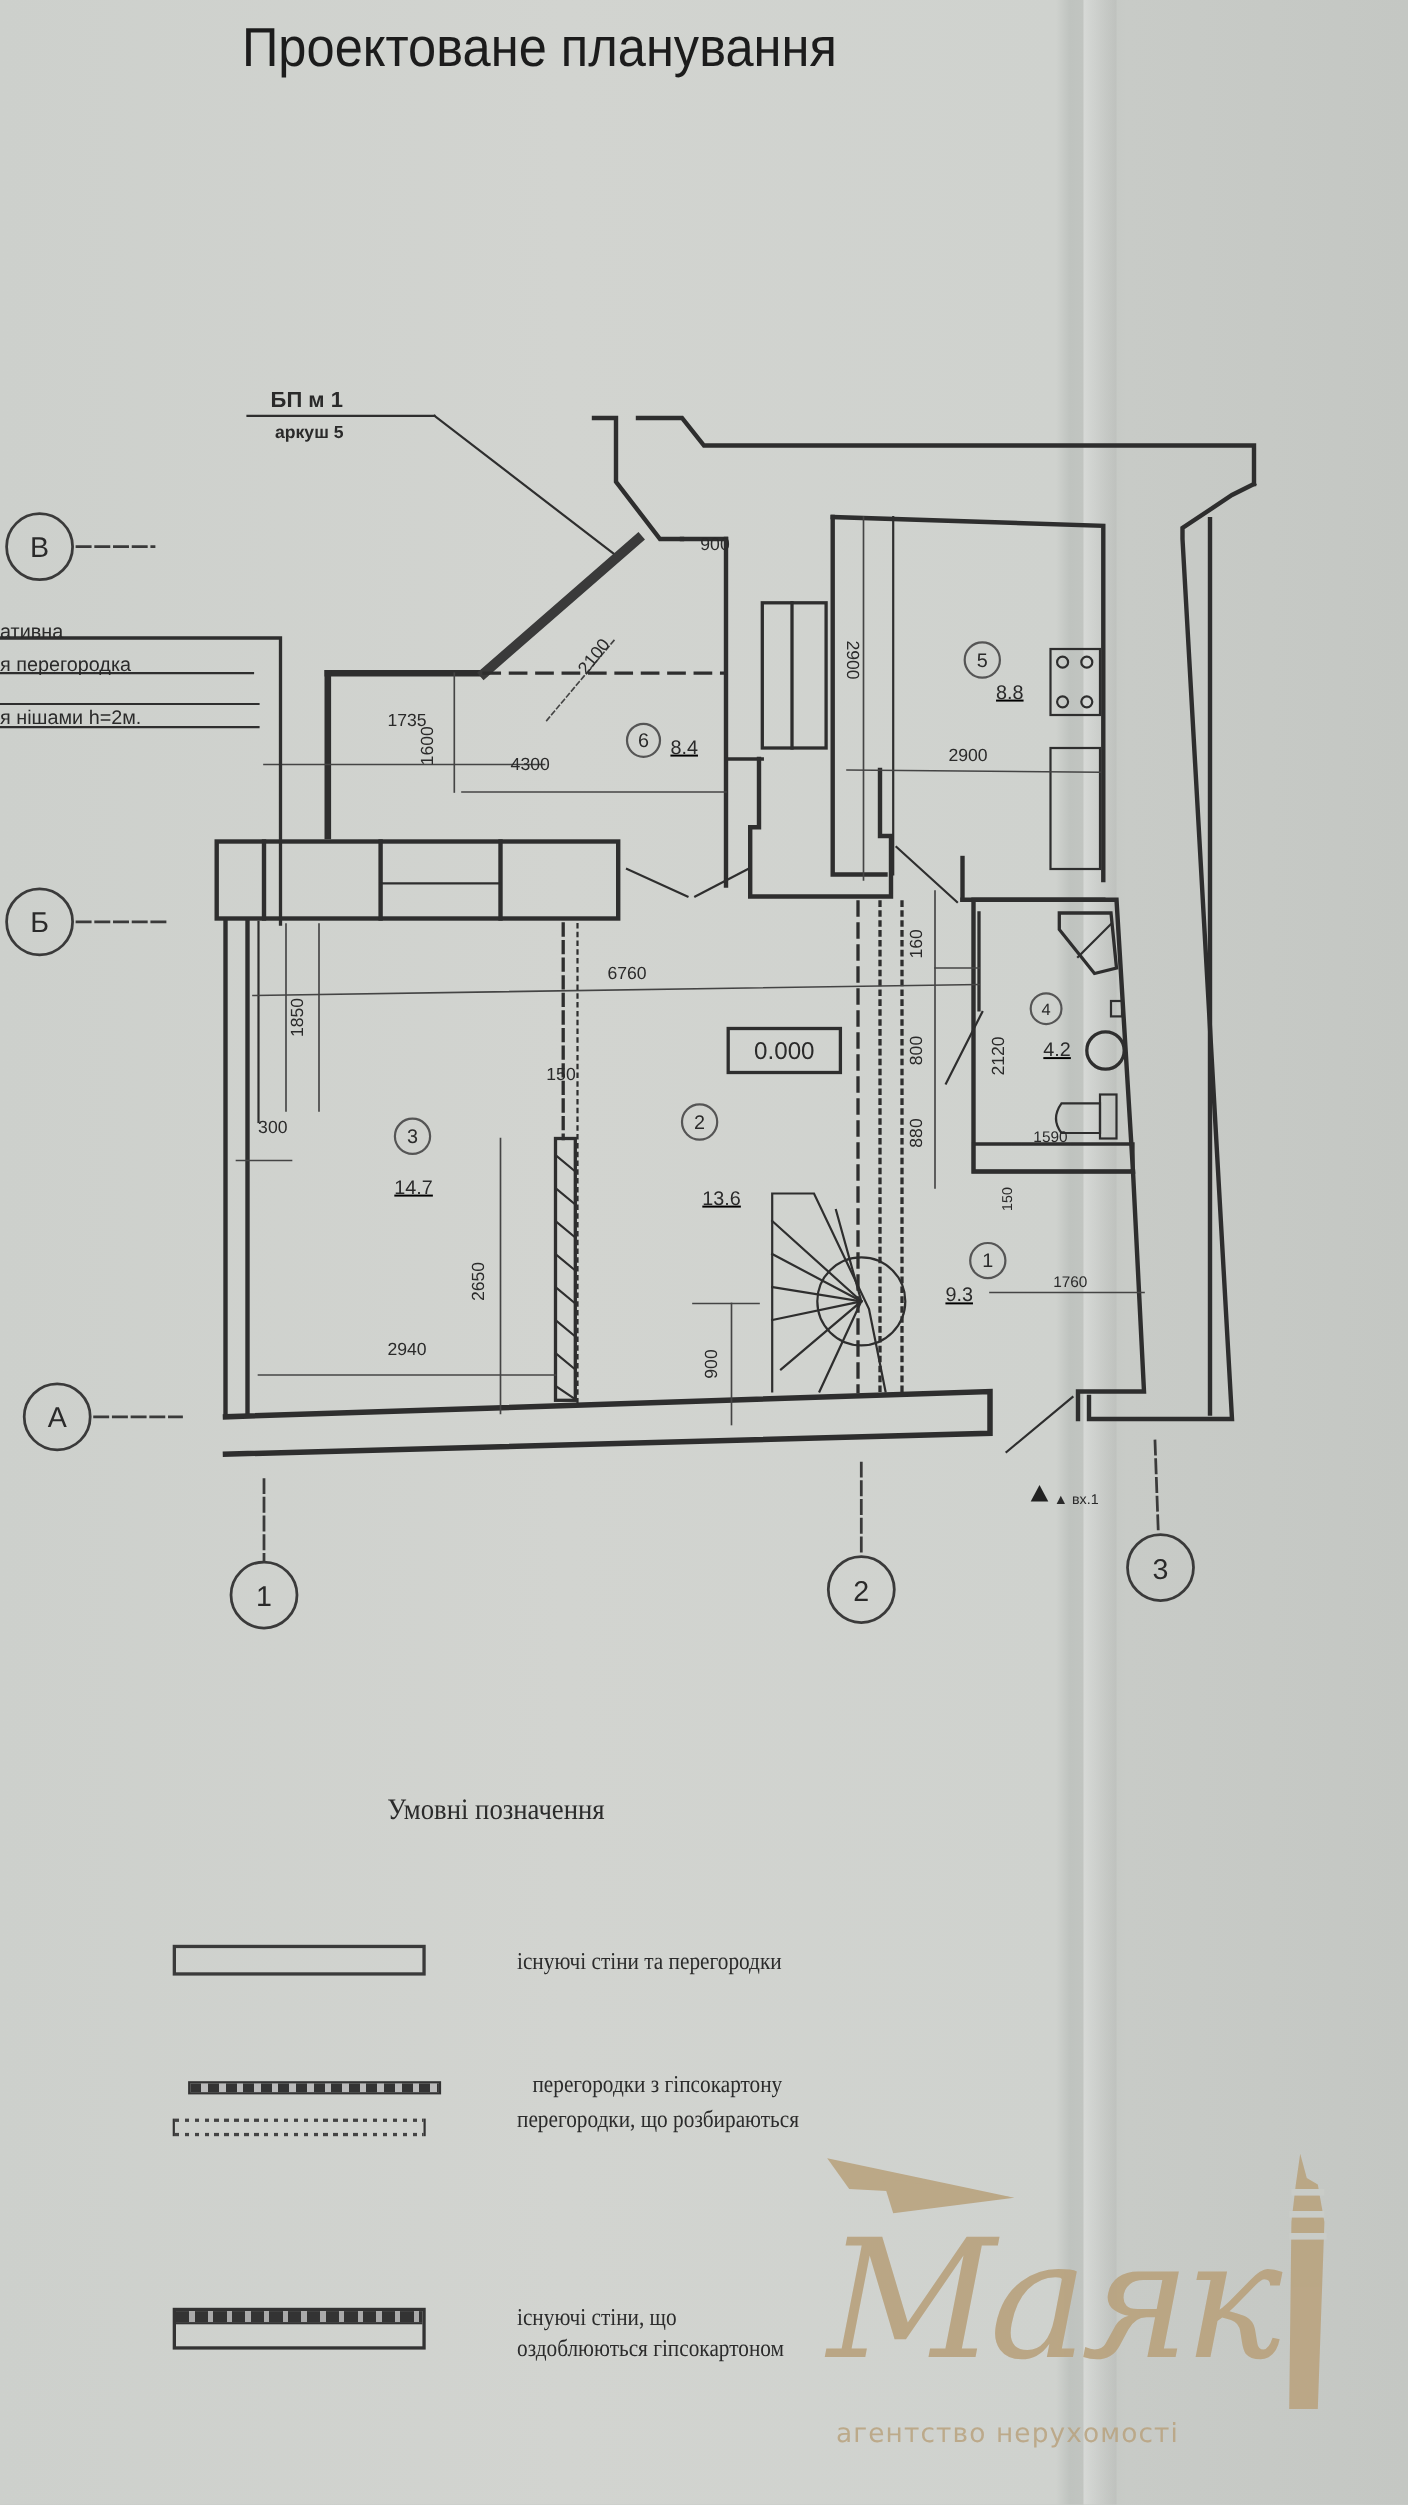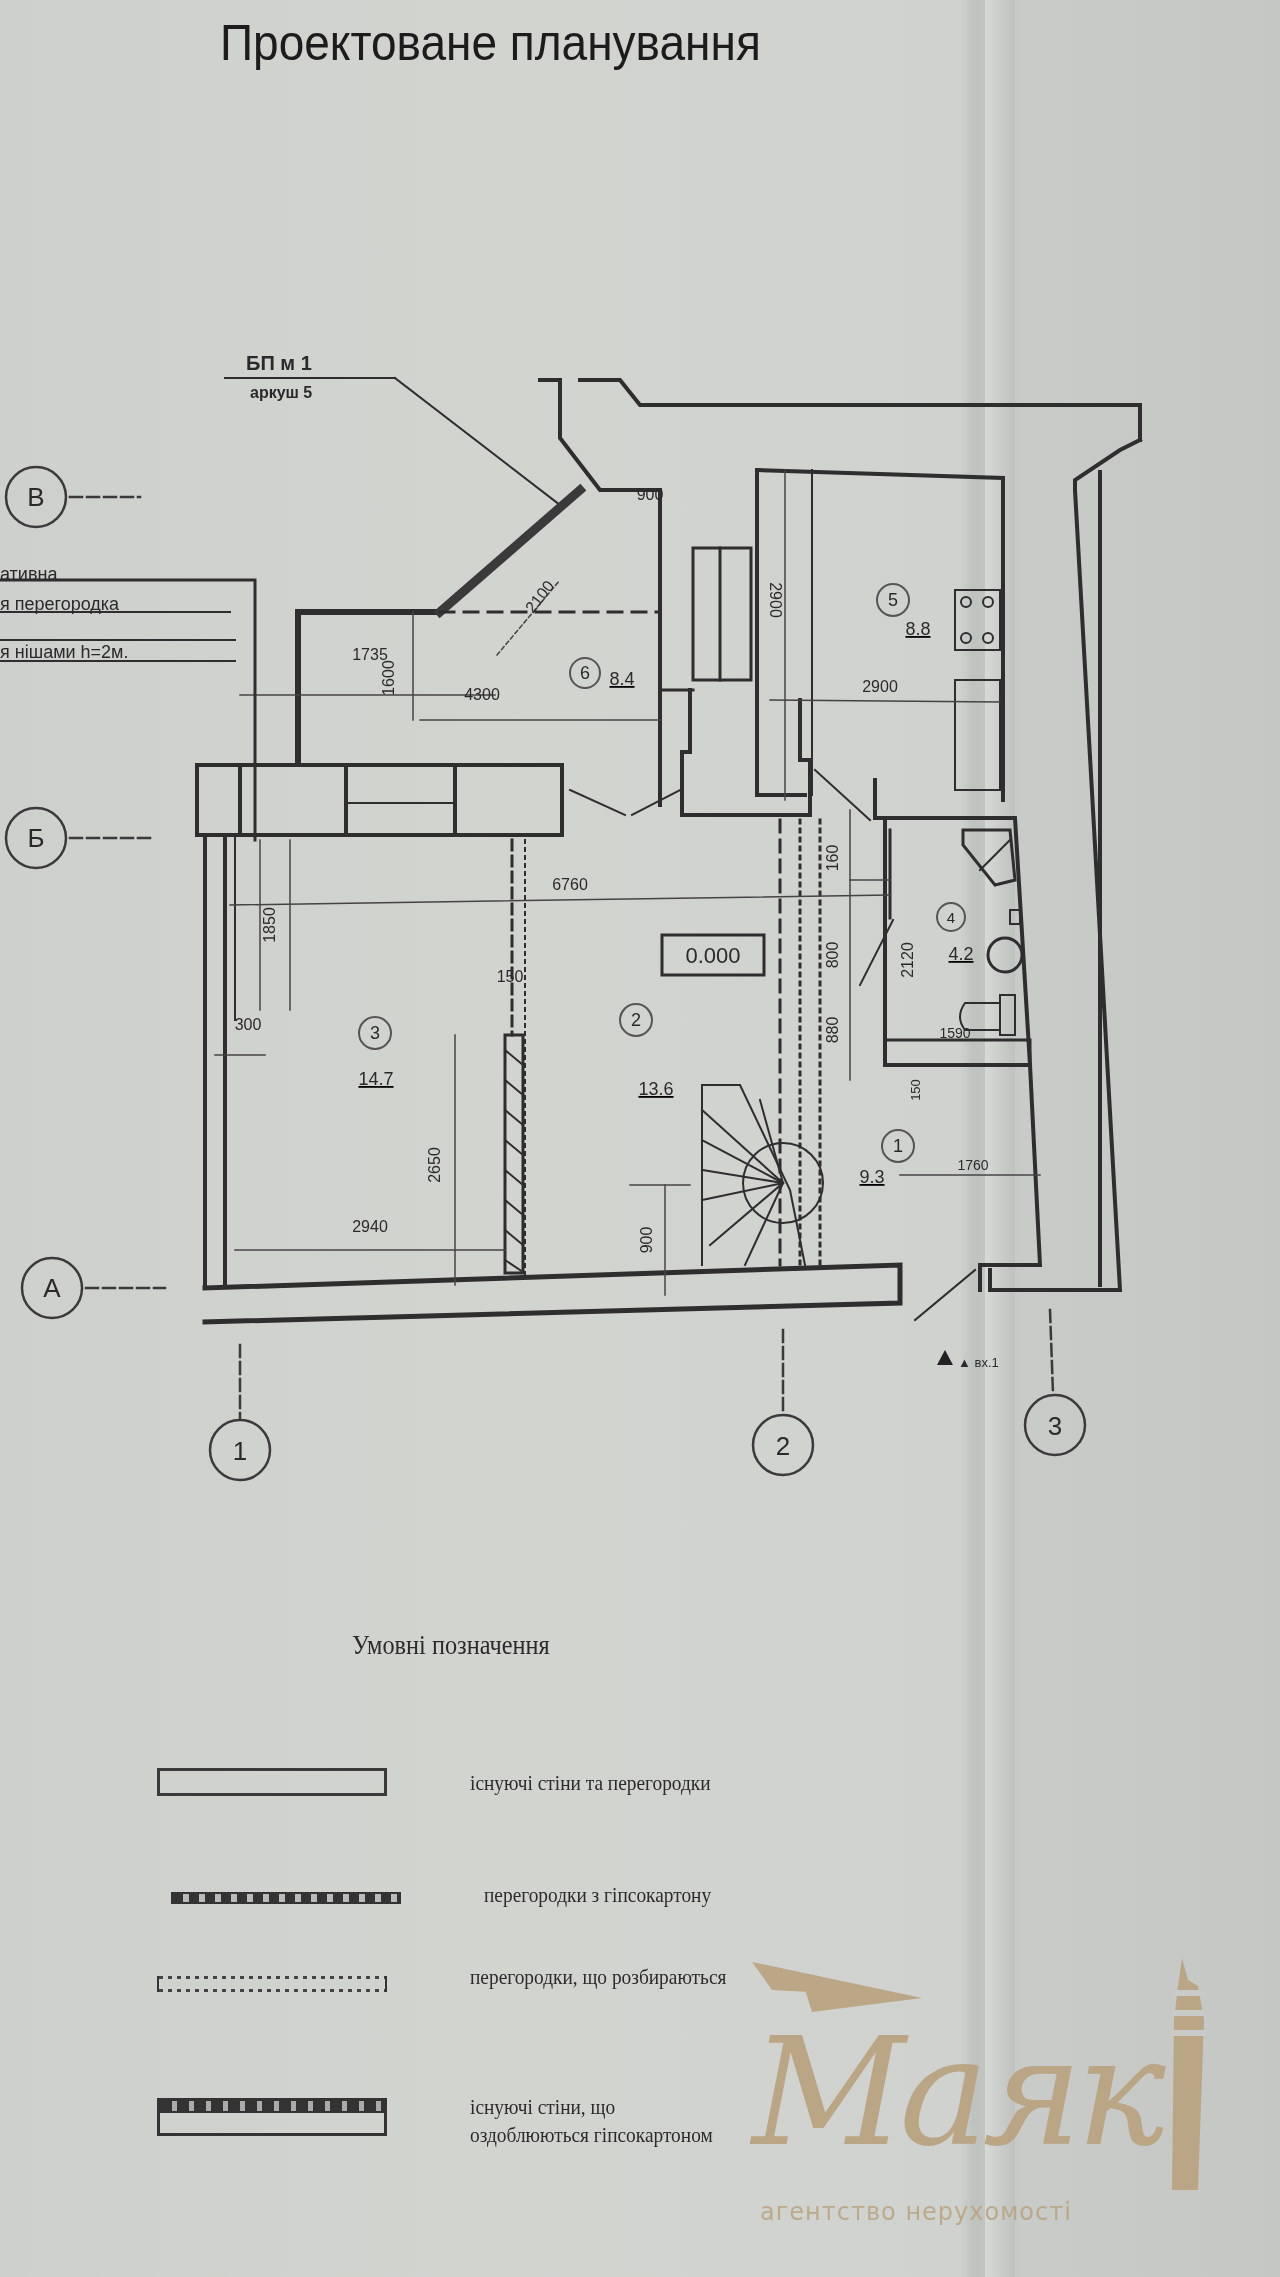--- a/index.html
+++ b/index.html
@@ -310,21 +310,21 @@
 <div class="legend-row" style="top:1768px;">
   <div class="legend-sym sym-existing"></div>
   <div class="legend-label" style="top:2px;">існуючі стіни та перегородки</div>
 </div>
 
 <div class="legend-row" style="top:1892px;margin-left:14px;">
   <div class="legend-sym sym-drywall"></div>
   <div class="legend-label" style="top:-10px;">перегородки з гіпсокартону</div>
 </div>
 
-<div class="legend-row" style="top:1976px;padding-left:32px;">
+<div class="legend-row" style="top:1926px;padding-left:32px;">
   <div class="legend-sym sym-demolish"></div>
   <div class="legend-label" style="top:-12px;">перегородки, що розбираються</div>
 </div>
 
 <div class="legend-row" style="top:2098px;text-align:center;">
   <div class="legend-sym sym-clad">
       <div class="strip"></div>
     </div>
   <div class="legend-label" style="top:-4px;">існуючі стіни, що</div>
   <div class="legend-label" style="top:24px;">оздоблюються гіпсокартоном</div>

